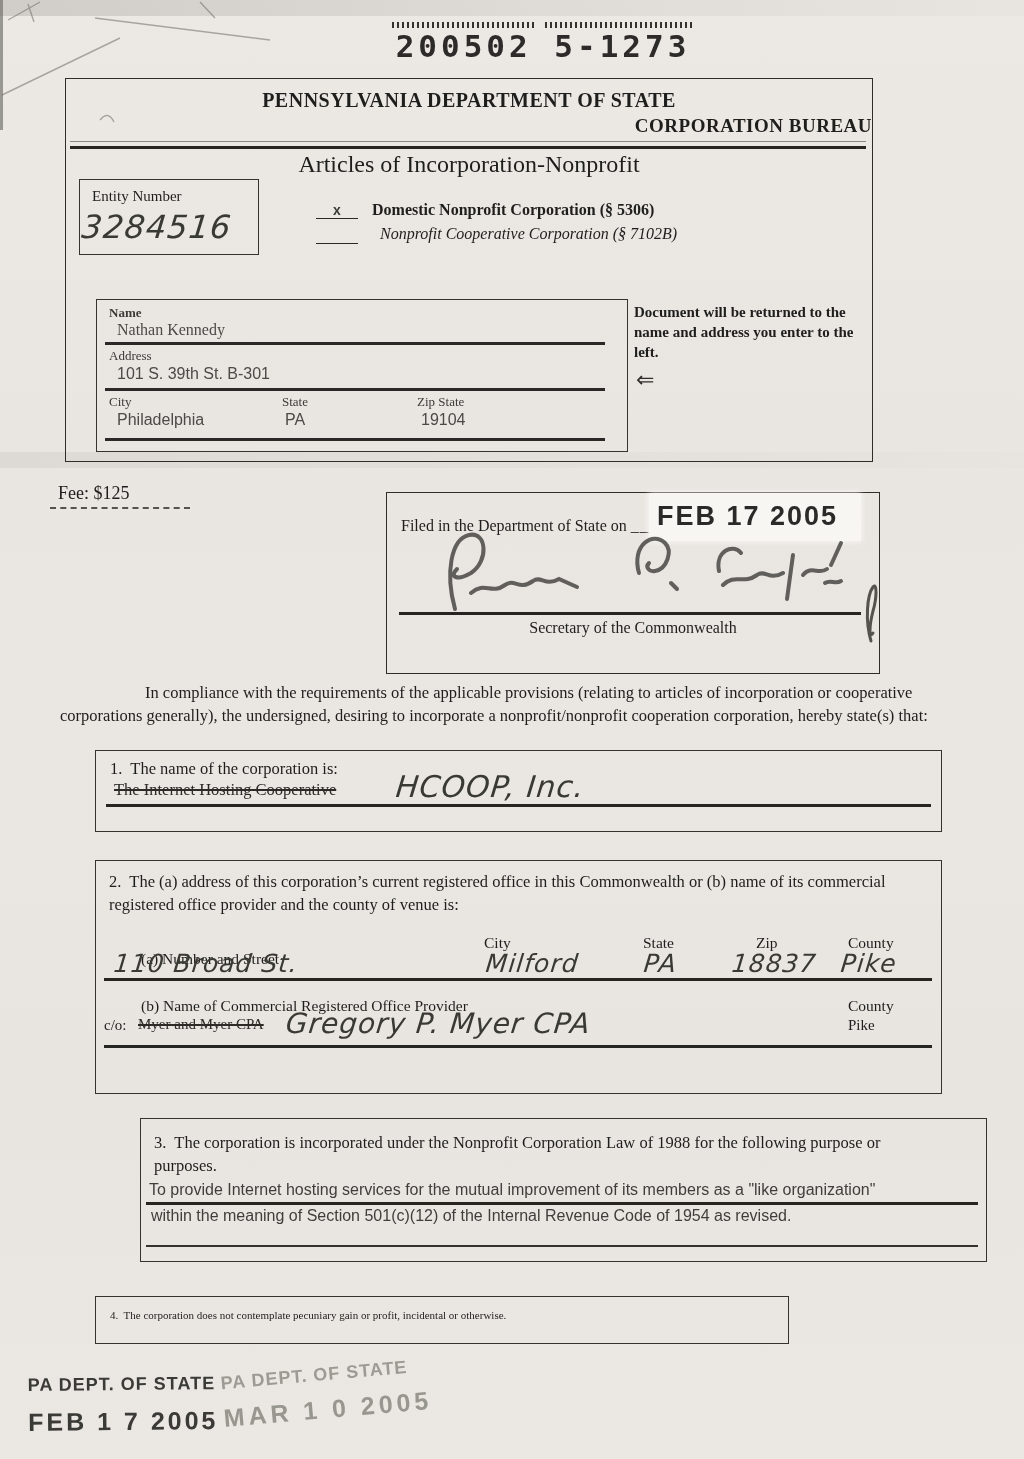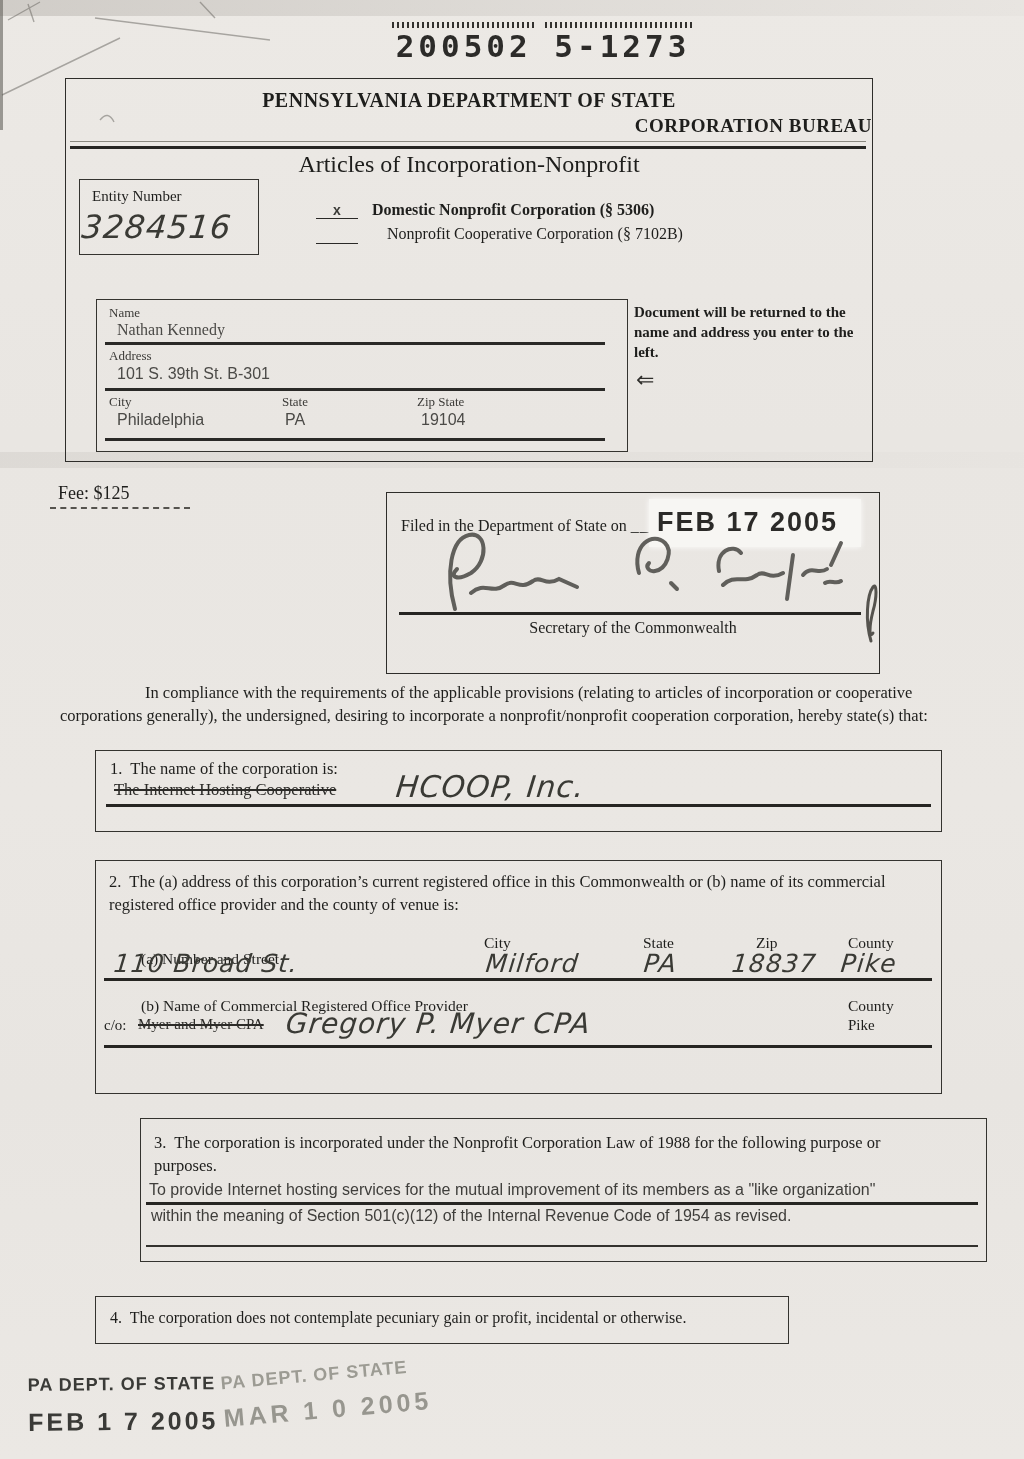--- a/index.html
+++ b/index.html
@@ -52,30 +52,30 @@
     <div class="abs serif" style="left:0;top:36px;width:100%;text-align:right;font-size:19px;font-weight:bold;letter-spacing:.5px;">CORPORATION BUREAU</div>
     <div class="abs" style="left:4px;top:62px;width:796px;height:4px;border-top:1.5px solid #8a887f;border-bottom:3px solid #262522;"></div>
     <div class="abs serif" style="left:0;top:72px;width:100%;text-align:center;font-size:24px;">Articles of Incorporation-Nonprofit</div>
 
     <div class="abs serif" style="left:250px;top:122px;font-size:16px;font-weight:bold;">
       <span style="display:inline-block;width:42px;text-align:center;border-bottom:1.6px solid #2a2927;font-family:'Liberation Sans',sans-serif;font-size:14px;color:#3a3a36;">x</span>
       <span style="margin-left:10px;">Domestic Nonprofit Corporation (§ 5306)</span>
     </div>
     <div class="abs serif" style="left:250px;top:146px;font-size:16px;">
       <span style="display:inline-block;width:42px;border-bottom:1.6px solid #2a2927;">&nbsp;</span>
-      <span style="margin-left:25px;">Nonprofit Cooperative Corporation (§ 7102B)</span>
+      <span style="margin-left:18px;font-style:italic;">Nonprofit Cooperative Corporation (§ 7102B)</span>
     </div>
 
     <div class="abs" style="left:13px;top:100px;width:178px;height:74px;border:1.4px solid #34332f;">
       <div class="abs serif" style="left:12px;top:8px;font-size:15px;">Entity Number</div>
       <div class="abs hand" style="left:2px;top:28px;font-size:32px;">3284516</div>
     </div>
 
     <div class="abs" style="left:30px;top:220px;width:530px;height:151px;border:1.5px solid #34332f;">
-      <div class="abs serif label-s" style="left:12px;top:5px;">Name</div>
+      <div class="abs serif label-s" style="left:12px;top:5px;font-weight:bold;">Name</div>
       <div class="abs fill-v" style="left:20px;top:21px;font-family:Liberation Serif, serif;">Nathan Kennedy</div>
       <div class="abs rule" style="left:8px;top:42px;width:500px;"></div>
 
       <div class="abs serif label-s" style="left:12px;top:48px;">Address</div>
       <div class="abs fill-v" style="left:20px;top:65px;">101 S. 39th St. B-301</div>
       <div class="abs rule" style="left:8px;top:88px;width:500px;"></div>
 
       <div class="abs serif label-s" style="left:12px;top:94px;">City</div>
       <div class="abs serif label-s" style="left:185px;top:94px;">State</div>
       <div class="abs serif label-s" style="left:320px;top:94px;">Zip State</div>
@@ -91,21 +91,21 @@
 
   <div class="abs serif" style="left:58px;top:483px;font-size:18px;">Fee:  $125</div>
   <div class="abs" style="left:50px;top:507px;width:140px;border-bottom:2.5px dashed #55534e;"></div>
 
   <div class="abs box" style="left:386px;top:492px;width:492px;height:180px;">
     <div class="abs serif" style="left:14px;top:24px;font-size:16px;">
       <span>Filed in the Department of State on</span>
       <span style="letter-spacing:1px;">____</span>
     </div>
 
-    <div class="abs" style="left:262px;top:6px;width:212px;height:48px;background:#f7f6f3;box-shadow:0 0 6px rgba(255,255,255,.9);">
+    <div class="abs" style="left:262px;top:0;width:212px;height:48px;background:#f7f6f3;box-shadow:0 0 6px rgba(255,255,255,.9);">
       <div class="stamp" style="margin:8px 0 0 8px;font-size:27px;letter-spacing:2px;color:#2b2a28;transform:scaleY(1.05);">FEB 17 2005</div>
     </div>
 
     <svg class="abs" style="left:40px;top:28px;" width="430" height="95" viewBox="0 0 430 95">
       <g fill="none" stroke="#4e4d49" stroke-width="4" stroke-linecap="round" opacity="0.88">
         <path d="M28,88 C18,52 24,18 42,14 C60,10 62,40 44,52 C30,60 22,56 30,48"></path>
         <path d="M44,72 C58,60 64,74 78,64 C88,57 92,70 106,60 C114,54 118,66 132,58 L150,66"></path>
         <path d="M212,52 C204,24 226,10 238,22 C246,30 240,48 228,50 C222,51 218,46 222,42"></path>
         <path d="M244,62 l6,6"></path>
         <path d="M292,50 C288,30 306,22 314,32 M296,64 C308,52 316,64 330,54 C338,48 342,60 356,52"></path>
@@ -167,21 +167,21 @@
       <span>3.</span>&nbsp;
       <span>The corporation is incorporated under the Nonprofit Corporation Law of 1988 for the following purpose or purposes.</span>
     </div>
     <div class="abs sans" style="left:8px;top:62px;font-size:16px;color:#3f3e3b;white-space:nowrap;">To provide Internet hosting services for the mutual improvement of its members as a "like organization"</div>
     <div class="abs" style="left:5px;top:83px;width:832px;height:2.5px;background:#262522;"></div>
     <div class="abs sans" style="left:10px;top:88px;font-size:16px;color:#3f3e3b;">within the meaning of Section 501(c)(12) of the Internal Revenue Code of 1954 as revised.</div>
     <div class="abs" style="left:5px;top:126px;width:832px;height:2px;background:#33322e;"></div>
   </div>
 
   <div class="abs" style="left:95px;top:1296px;width:692px;height:46px;border:1.4px solid #34332f;">
-    <div class="abs serif" style="left:14px;top:12px;font-size:16px;">
+    <div class="abs serif" style="left:14px;top:12px;font-size:11px;">
       <span>4.</span>&nbsp;
       <span>The corporation does not contemplate pecuniary gain or profit, incidental or otherwise.</span>
     </div>
   </div>
 
   <div class="abs" style="left:28px;top:1374px;transform:rotate(-.6deg);color:#3a3a37;">
     <div class="stamp" style="font-size:18px;letter-spacing:1px;">PA DEPT. OF STATE</div>
     <div class="stamp" style="font-size:25px;letter-spacing:3px;margin-top:12px;">FEB 1 7 2005</div>
   </div>
   <div class="abs" style="left:222px;top:1364px;transform:rotate(-5deg);color:#8f8e86;">

